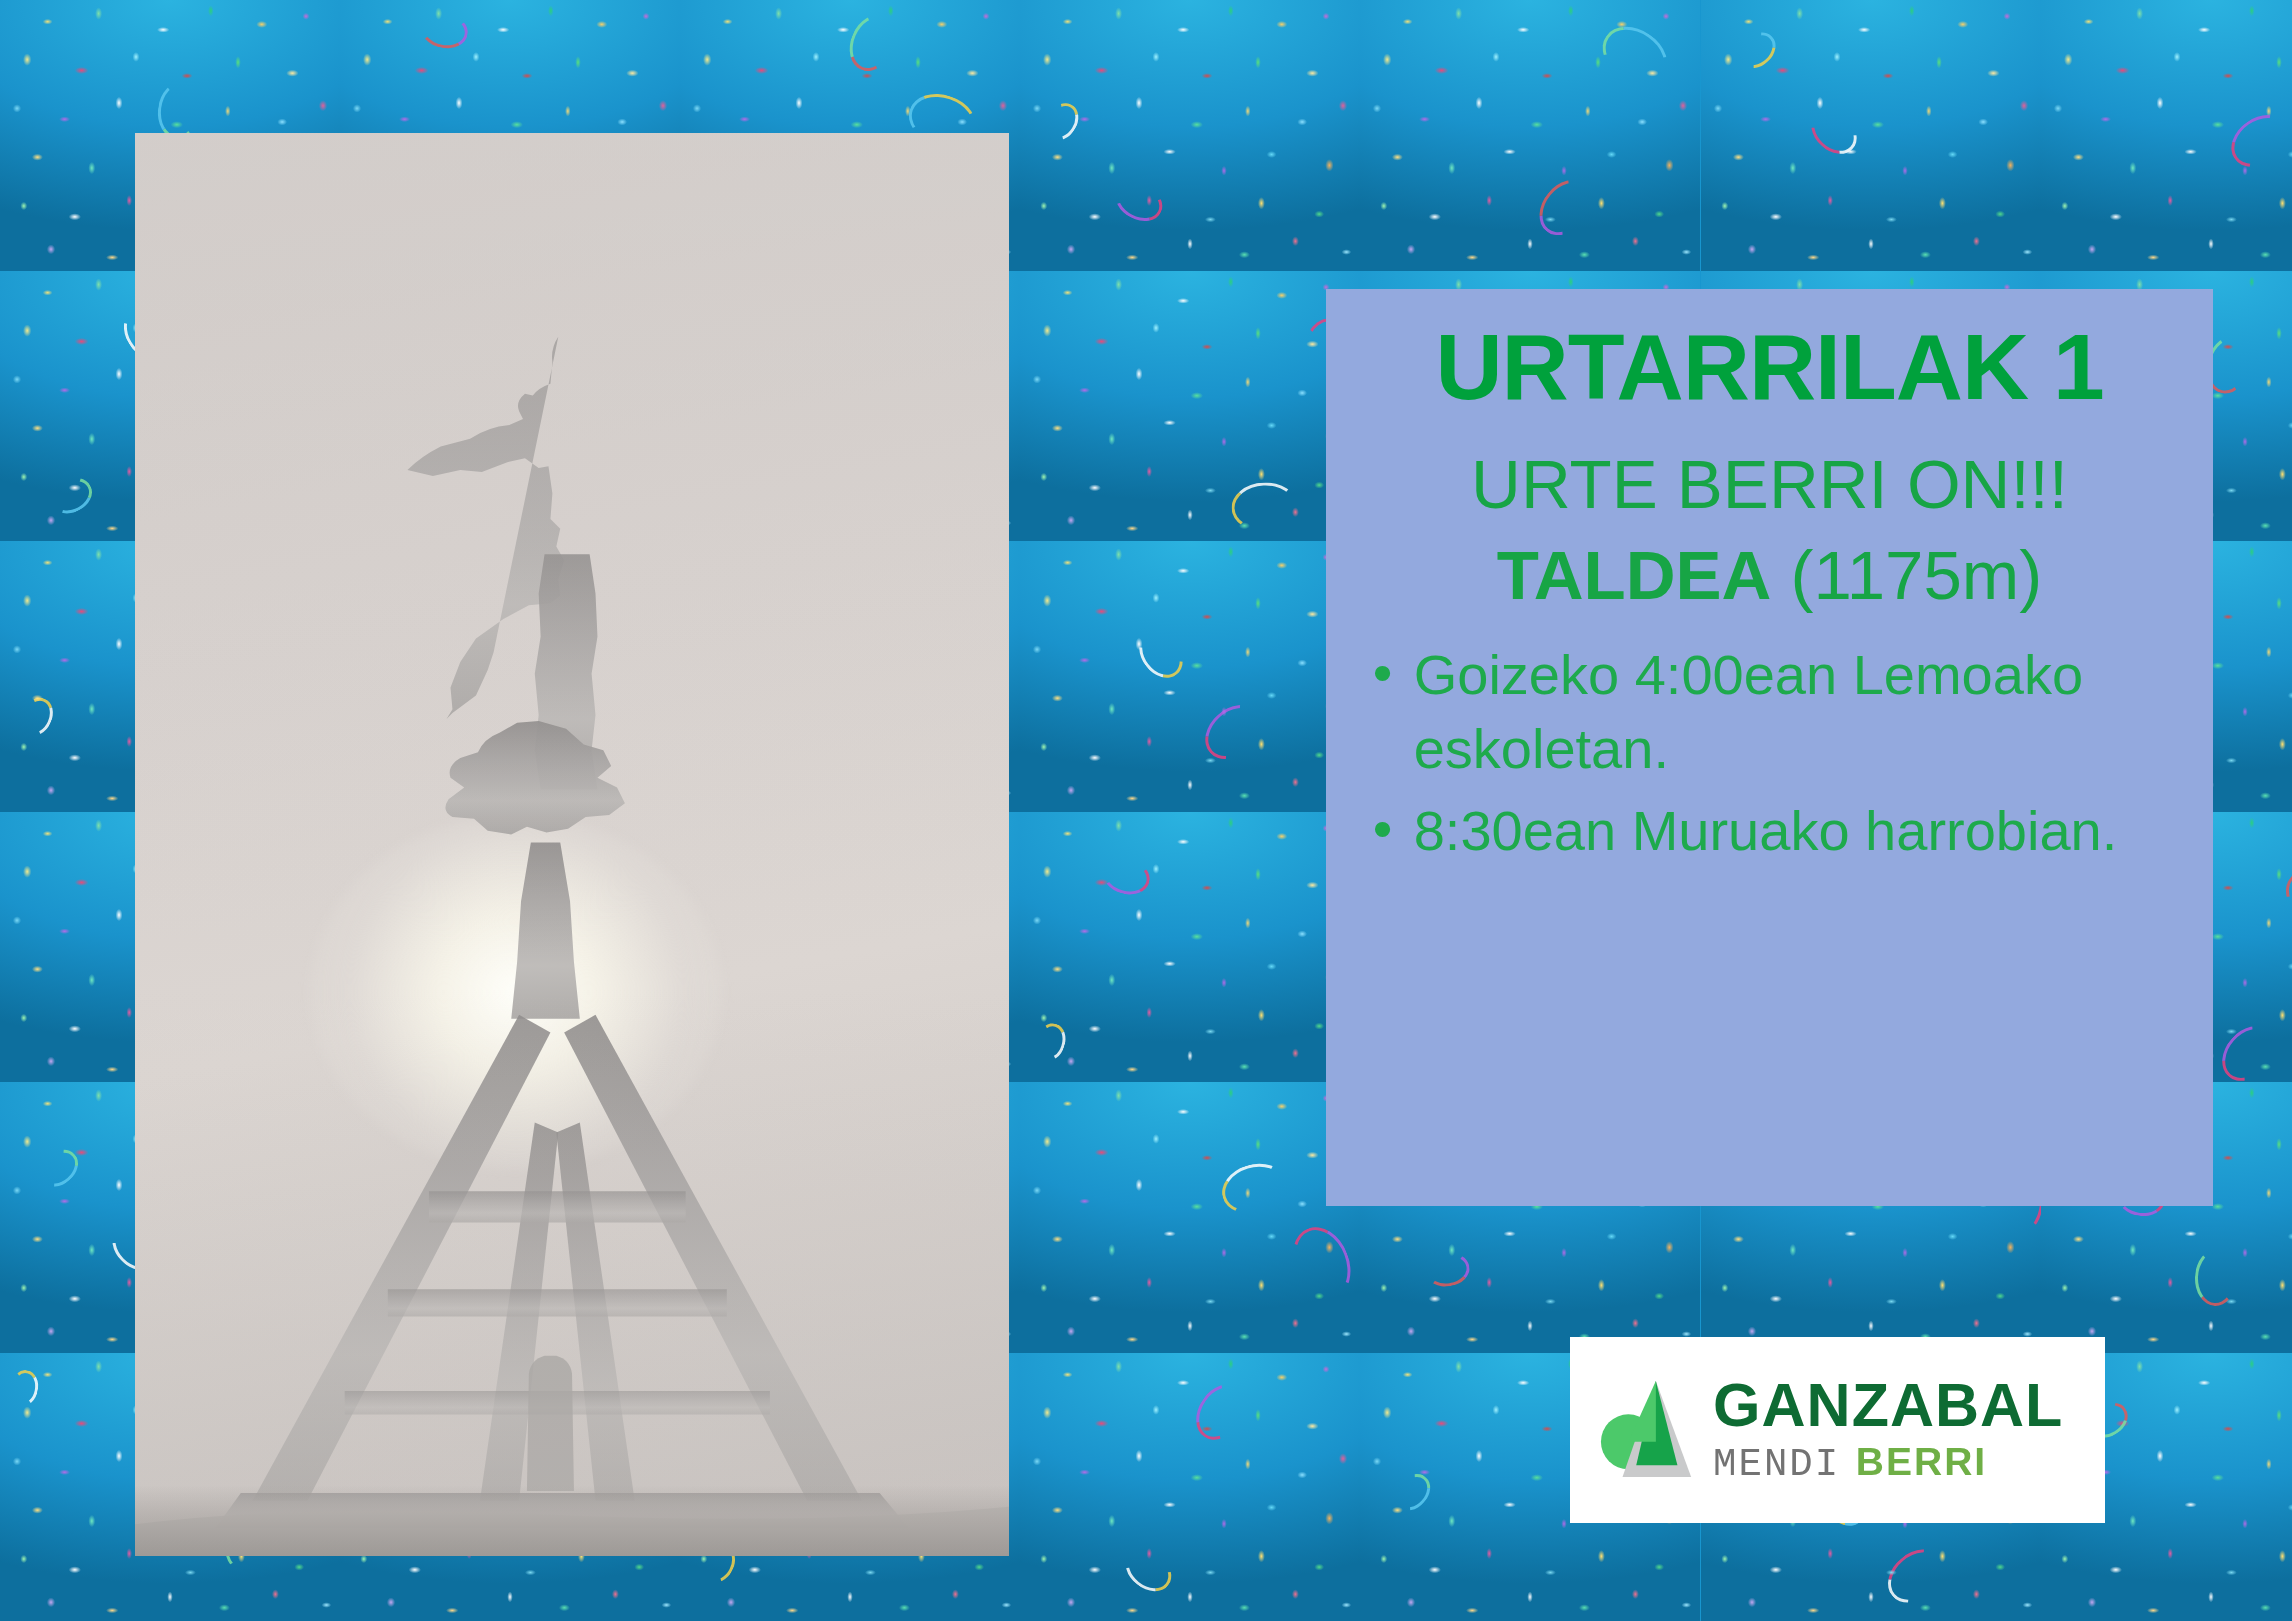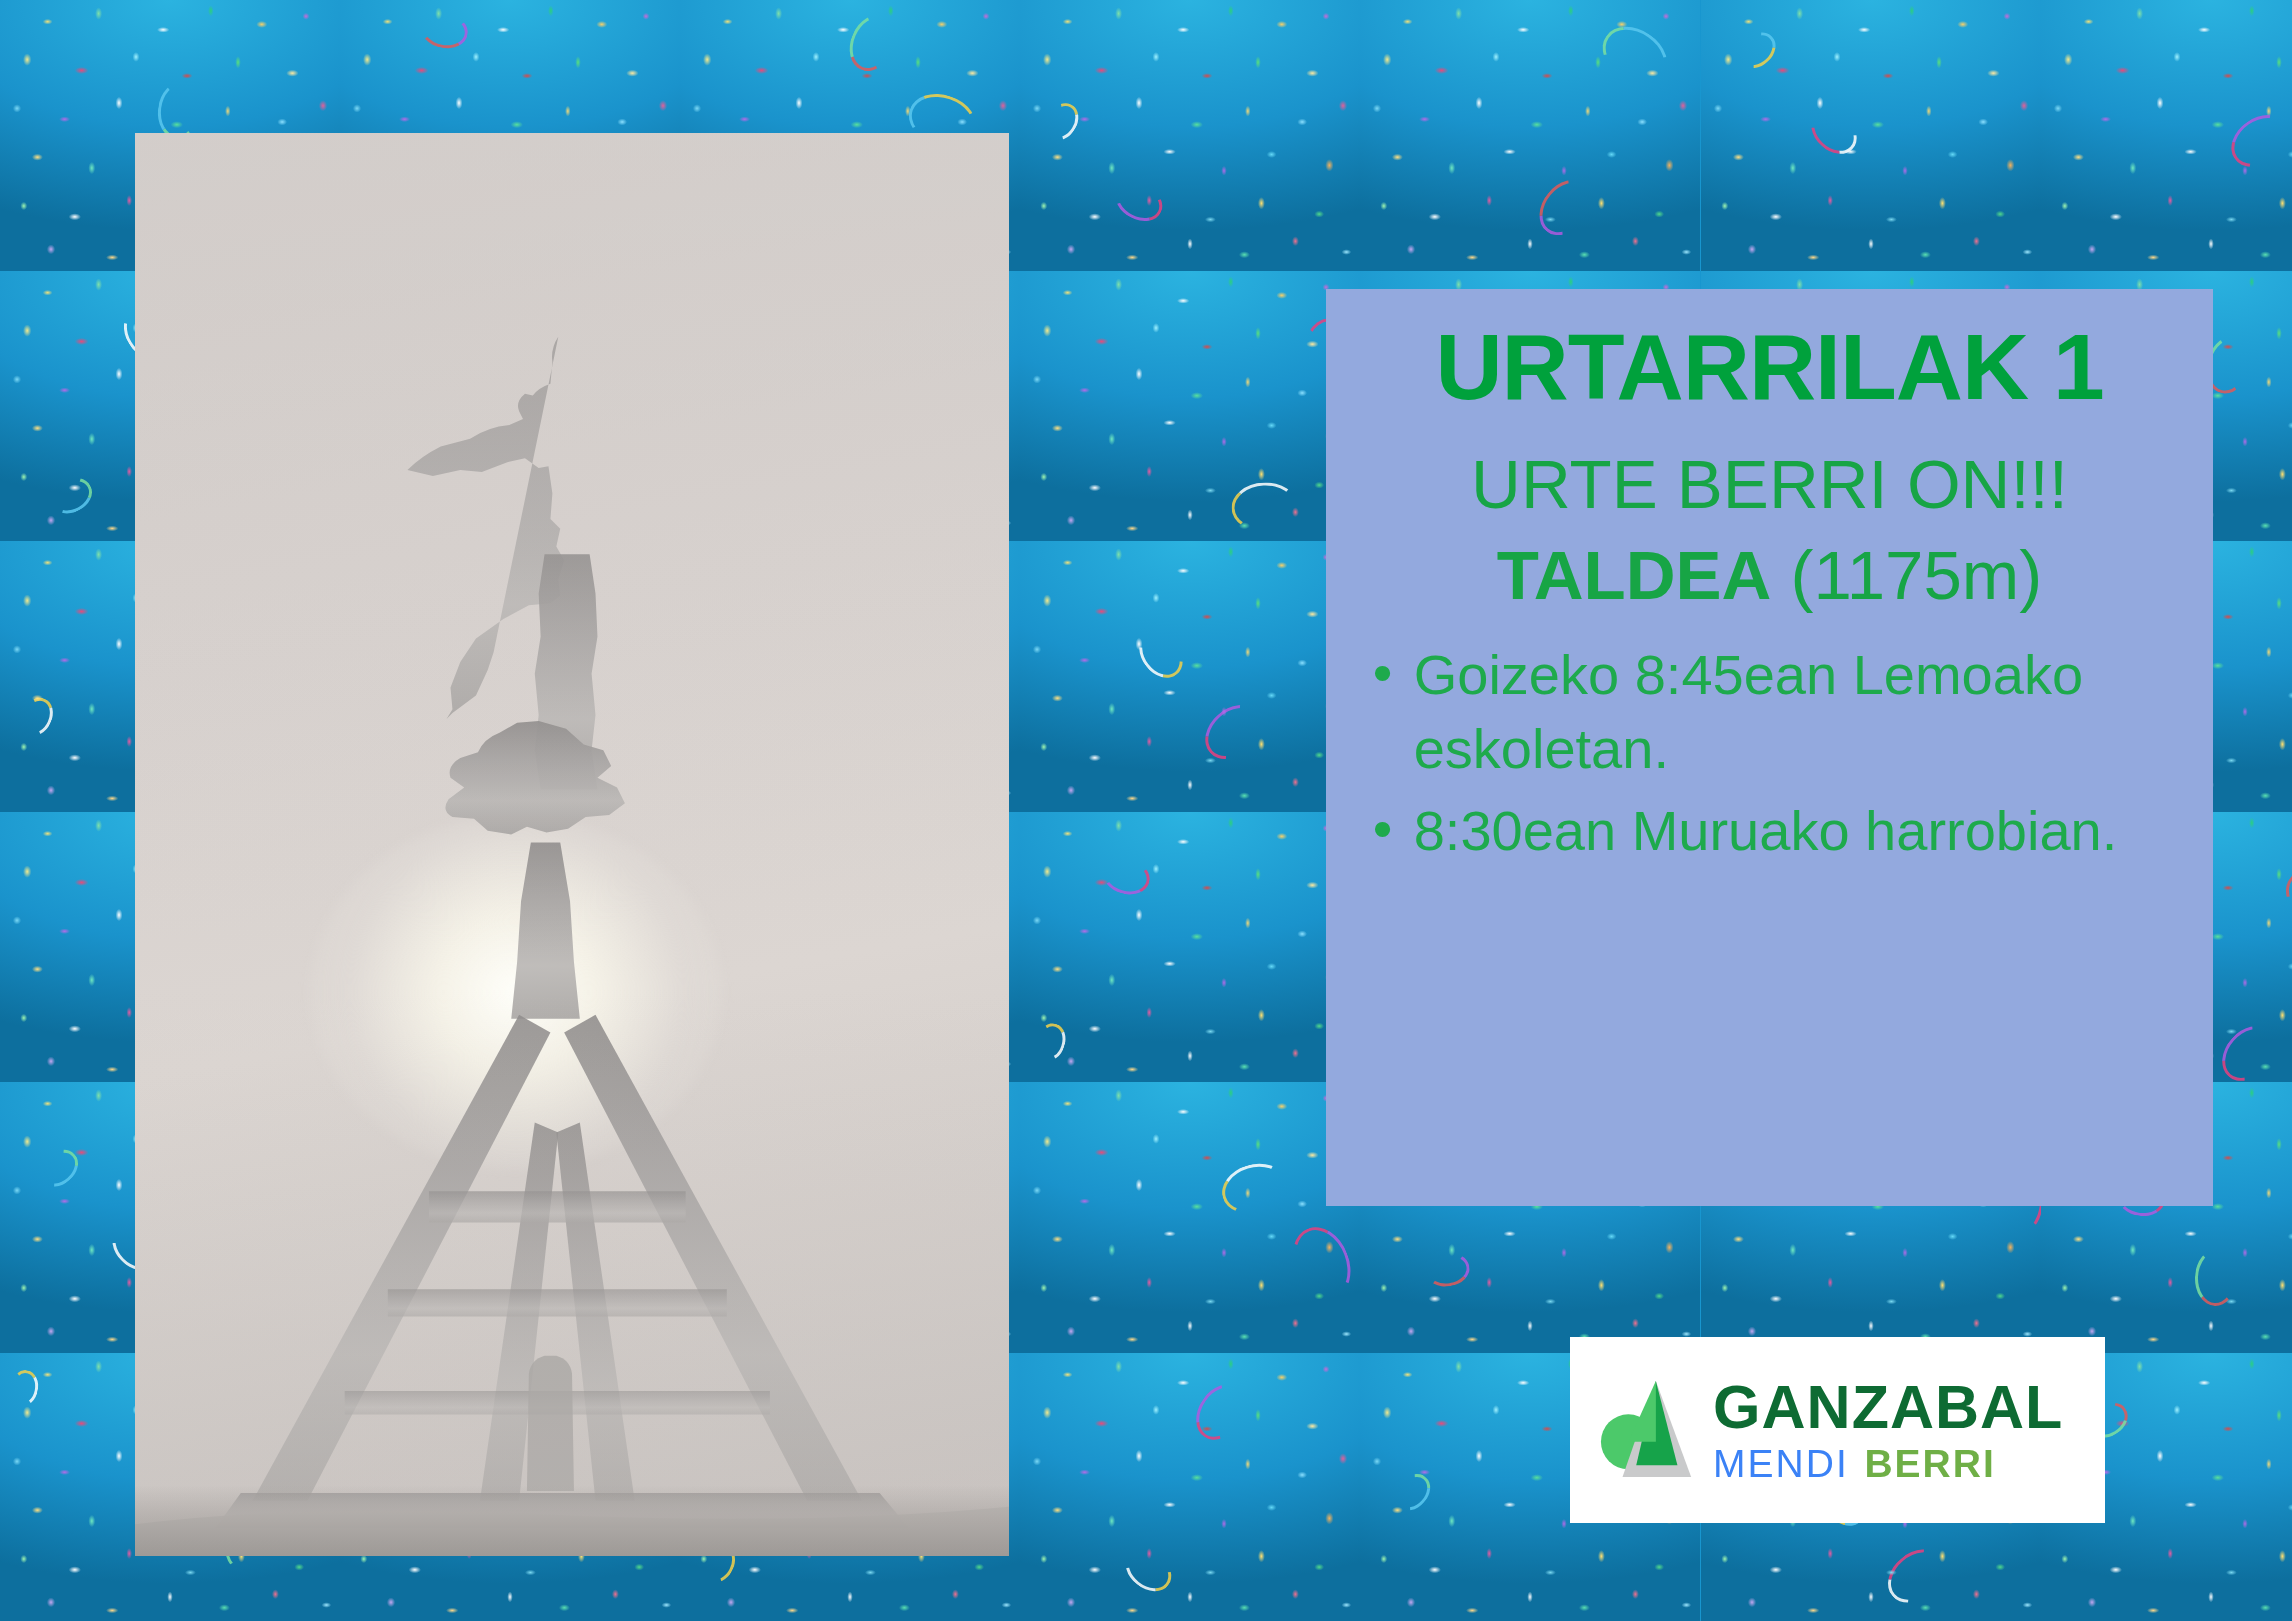--- a/index.html
+++ b/index.html
@@ -201,21 +201,21 @@
     color: #0E6B33;
     font-weight: bold;
     font-size: 61px;
     letter-spacing: 1px;
   }
   #logo-card .tagline {
     font-size: 39px;
     letter-spacing: 2px;
     margin-top: 5.9px;
   }
-  #logo-card .tagline .mendi { color: #3b82f6; font-weight: normal; }
+  #logo-card .tagline .mendi { color: #737373; font-weight: normal; font-family: Liberation Mono, monospace; }
   #logo-card .tagline .taldea { color: #6FAF46; font-weight: bold; margin-left: 15.7px; }
 </style>
 </head>
 <body>
 
 <div id="poster">
 
   <div class="confetti-layer" id="confetti-root">
       <div class="confetti-tile" style="left: 0px; top: 0px;">
         <div class="streamer" style="width: 43px; height: 60px; left: 225px; top: 154px; border-width: 3.9px; border-top-color: rgb(242, 209, 74); border-right-color: rgb(255, 255, 255); transform: rotate(273deg); opacity: 0.85;"></div>
@@ -425,21 +425,21 @@
     </svg>
     <div class="fogtop"></div>
     <div class="groundline"></div>
   </div>
 
   <div id="info-panel">
     <div class="headline">URTARRILAK 1</div>
     <div class="subline">URTE BERRI ON!!!</div>
     <div class="mountline"><b>TALDEA</b> <span>(1175m)</span></div>
     <ul>
-      <li>Goizeko 8:45ean Lemoako eskoletan.</li>
+      <li>Goizeko 4:00ean Lemoako eskoletan.</li>
       <li>8:30ean Muruako harrobian.</li>
     </ul>
   </div>
 
   <div id="logo-card">
     <svg class="mark" viewBox="0 0 104 120">
       <circle cx="32" cy="72" r="28" fill="#4CC96A"></circle>
       <path d="M60 10 L96 108 L26 108 Z" fill="#C9CACB"></path>
       <path d="M60 10 L82 96 L40 96 Z" fill="#16A34A"></path>
       <path d="M32 72 L60 10 L60 72 Z" fill="#4CC96A"></path>

